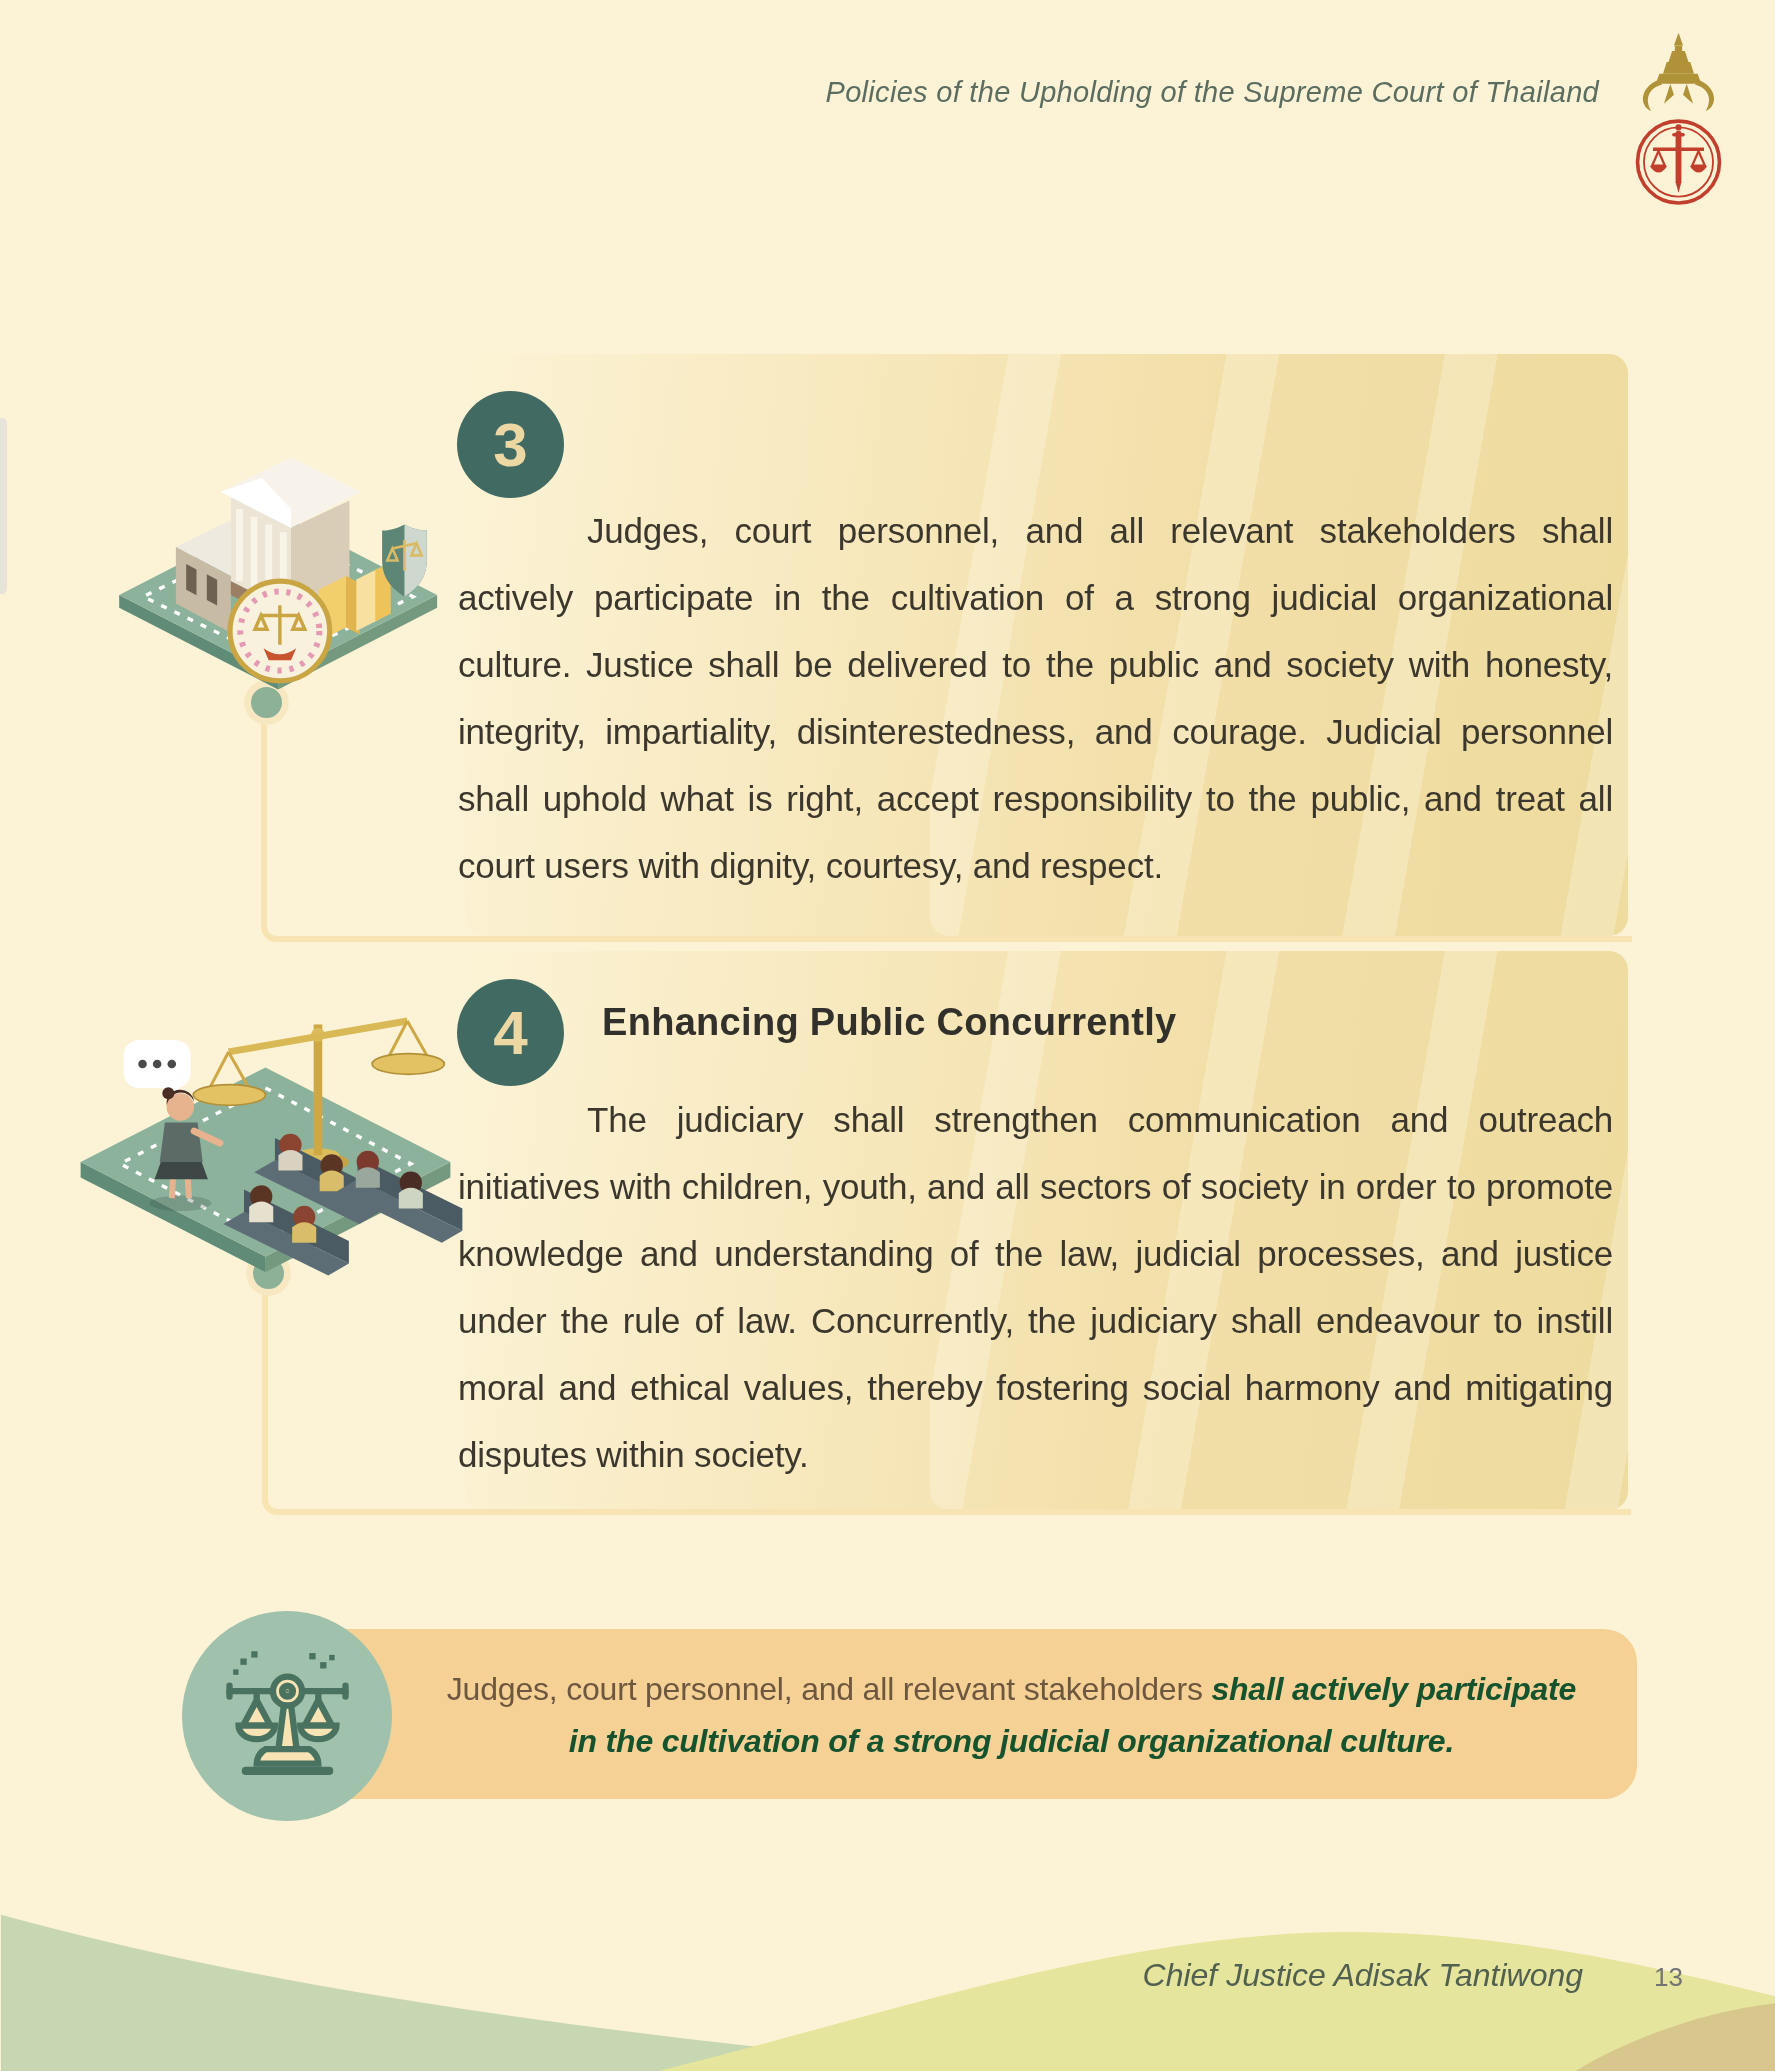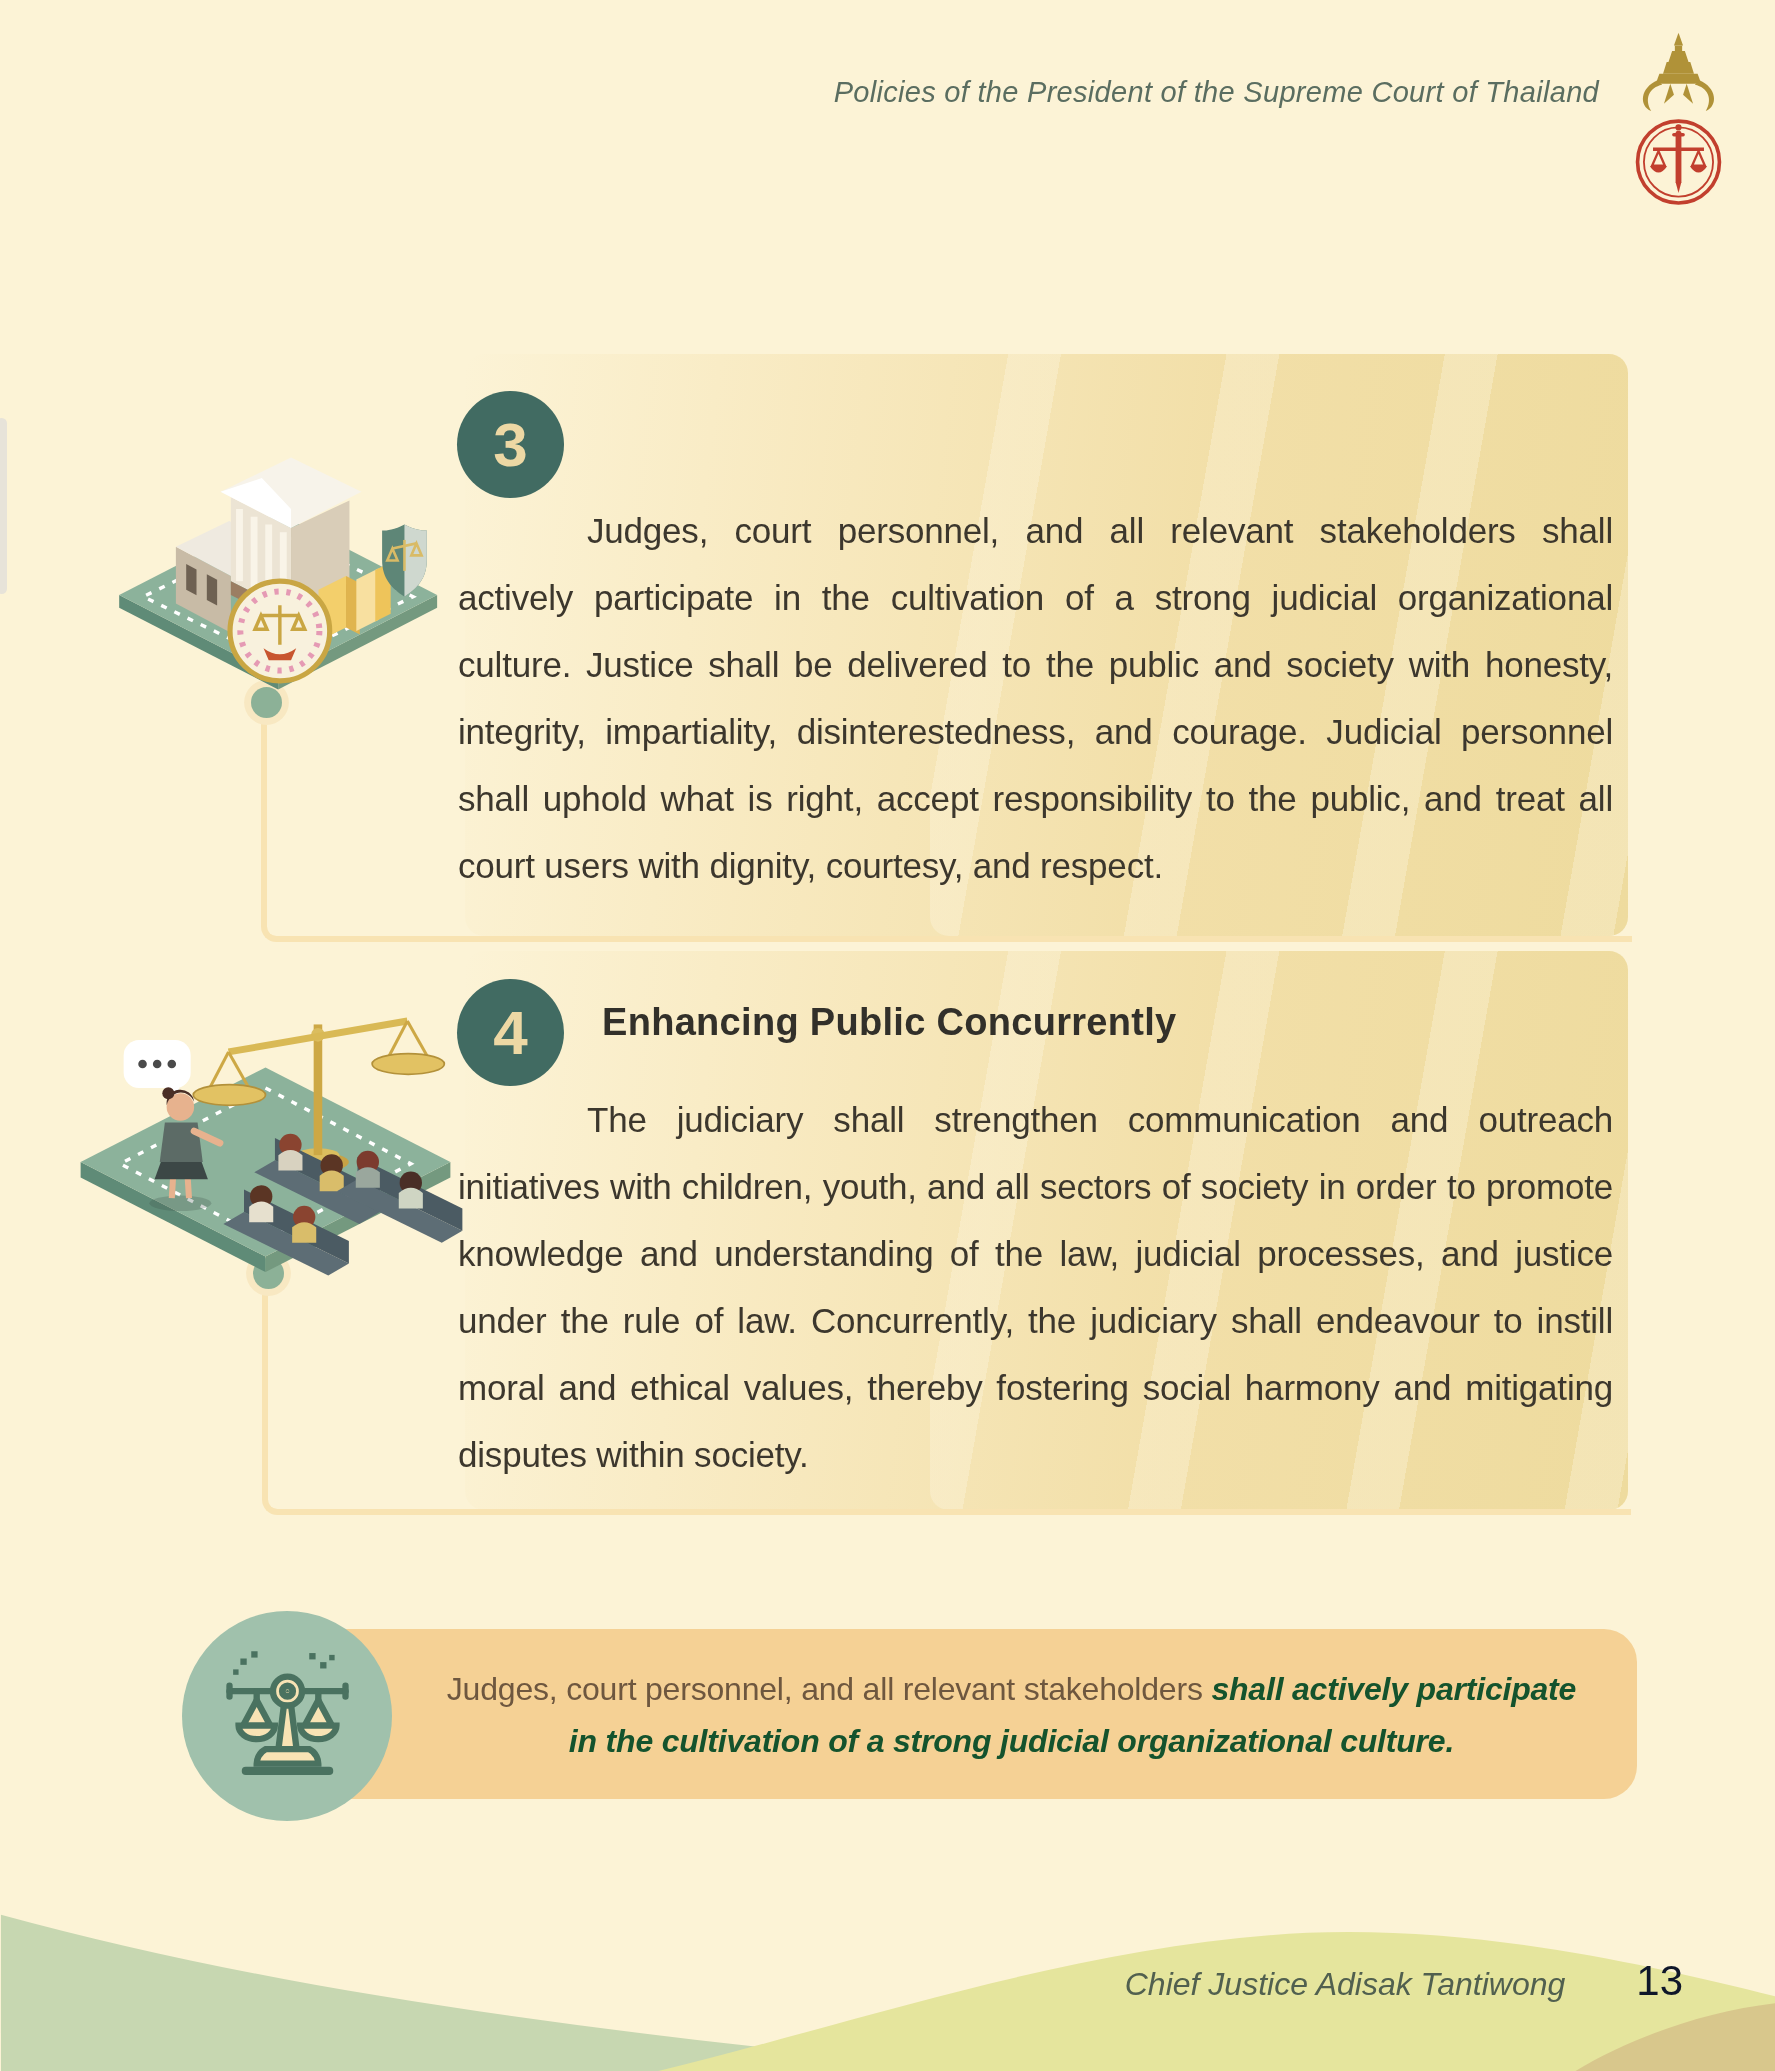--- a/index.html
+++ b/index.html
@@ -80,37 +80,37 @@
     text-align:center; z-index:3;
   }
   .callout-text .em{ color:#14532d; font-weight:bold; font-style:italic; }
   
   .bg-waves{ position:absolute; left:0; bottom:0; z-index:0; }
   .footer{
     position:absolute; top:1957px; right:93px; z-index:4;
     display:flex; align-items:baseline; gap:71px;
   }
   .footer .credit{ font-style:italic; font-size:32px; color:#51604f; }
-  .footer .pnum{ font-size:42px; color:#0f172a; }
+  .footer .pnum{ font-size:26px; color:#737373; }
 </style>
 </head>
 <body>
 
 <div class="page">
 
   <svg class="bg-waves" width="1776" height="361" viewBox="0 0 2064 420">
     <path d="M0 237 C 340 330 720 378 1170 420 L 0 420 Z" fill="#c7d7b1"></path>
     <path d="M760 420 C 1000 362 1250 272 1520 258 C 1710 250 1905 292 2064 332 L 2064 420 Z" fill="#e5e59d"></path>
     <path d="M1830 420 C 1892 382 1978 350 2064 340 L 2064 420 Z" fill="#d8c78c"></path>
   </svg>
 
   <div class="left-sliver"></div>
 
   <div class="header-text">
-    <div>Policies of the President of the Supreme Court of Thailand</div>
+    <div>Policies of the Upholding of the Supreme Court of Thailand</div>
   </div>
 
   <svg class="logo" width="95" height="182" viewBox="0 0 100 200">
     <g fill="#b09238">
       <path d="M50 2 L55 16 L45 16 Z"></path>
       <rect x="46" y="16" width="8" height="6"></rect>
       <path d="M43 22 L57 22 L61 34 L39 34 Z"></path>
       <path d="M37 34 L63 34 L67 47 L33 47 Z"></path>
       <path d="M29 47 L71 47 L75 58 L25 58 Z"></path>
       <path d="M27 54 C 8 62 6 82 20 88 C 12 74 18 62 32 59 Z"></path>

